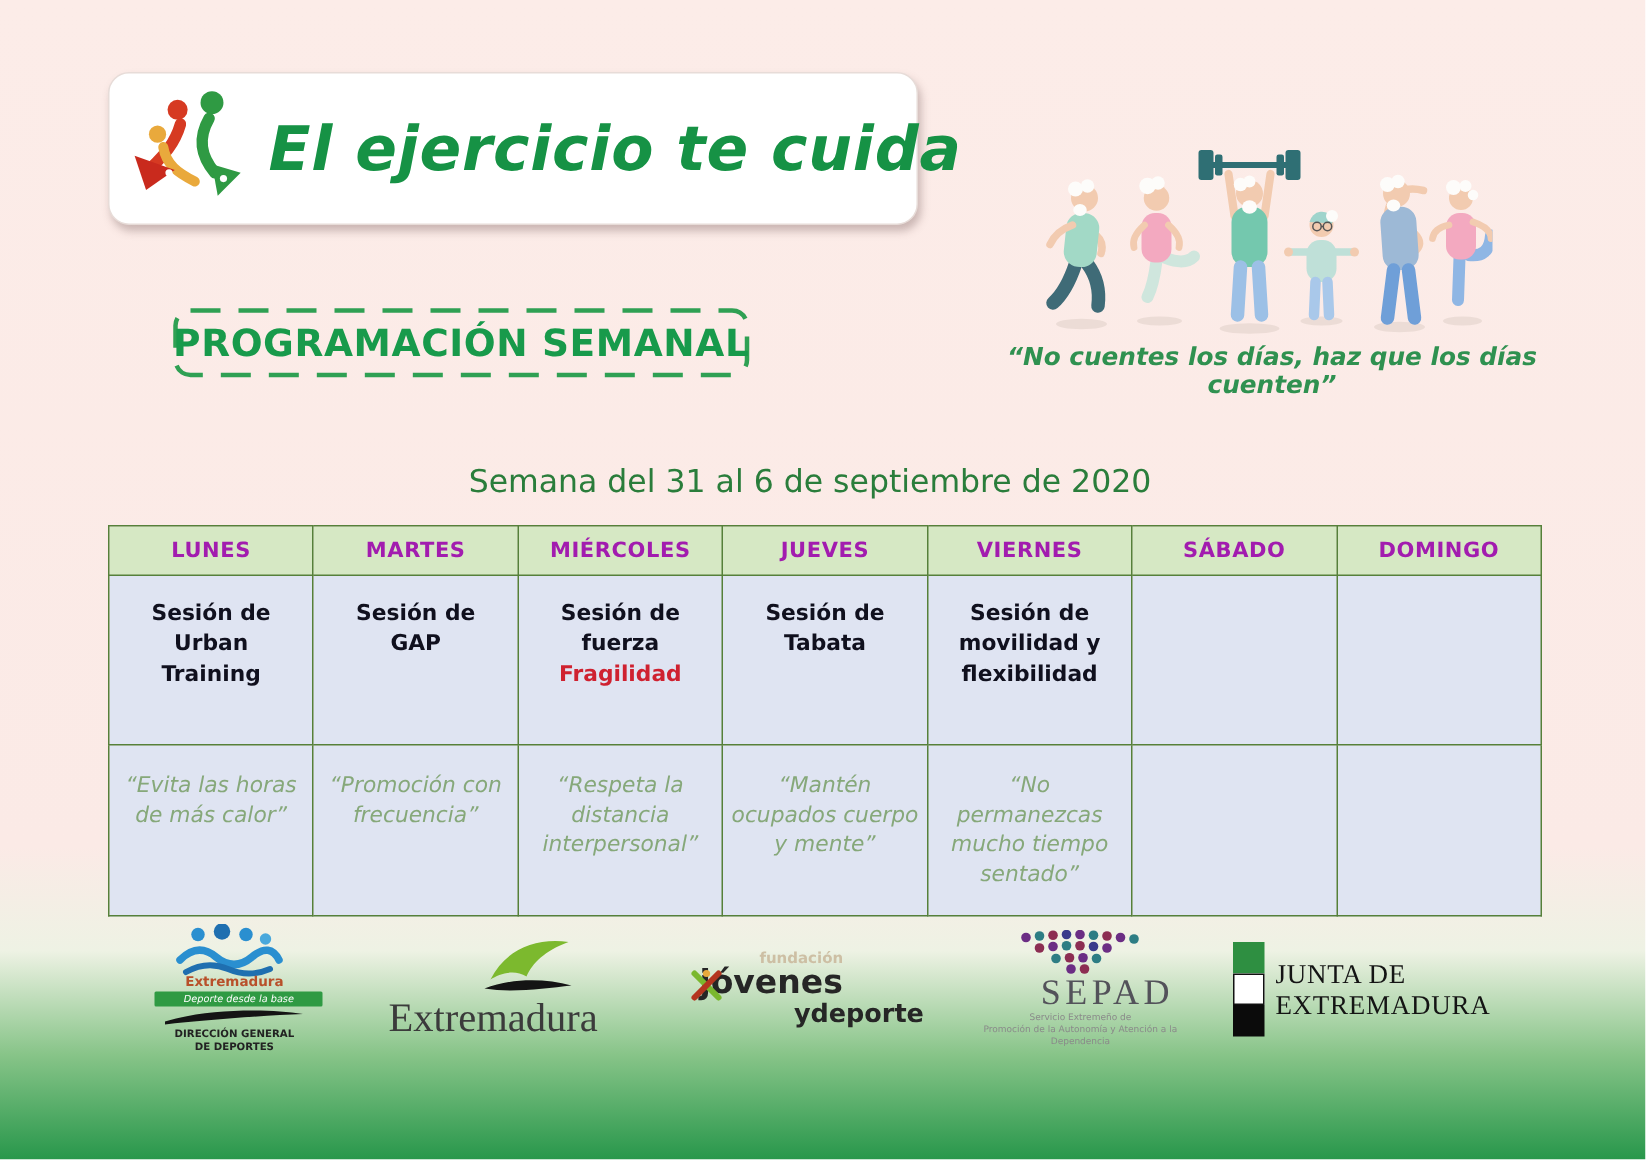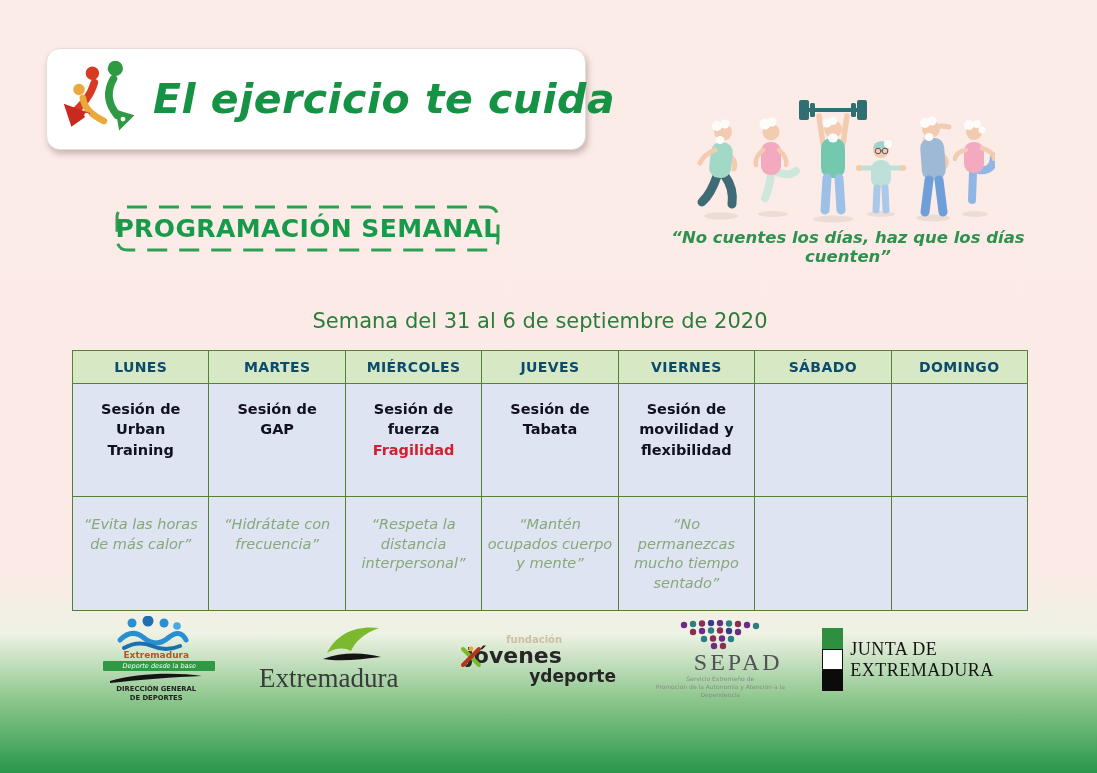--- a/index.html
+++ b/index.html
@@ -3,21 +3,21 @@
 <meta charset="utf-8">
 <style>
   html,body{margin:0;padding:0;background:#fff;}
   .frame{
     position:relative;width:1097px;height:773px;overflow:hidden;
     font-family:"DejaVu Sans","Liberation Sans",sans-serif;
     background:linear-gradient(180deg,#fcece8 0%,#fbeae6 73%,#eef2e4 82%,#87c488 91%,#28974b 100%);
   }
   
   .brand-card{
-    position:absolute;left:46px;top:48px;width:538px;height:100px;
+    position:absolute;left:72px;top:48px;width:538px;height:100px;
     background:#fff;border:1px solid #e7dcd8;border-radius:14px;
     box-shadow:2px 4px 6px rgba(110,80,80,.35);
     display:flex;align-items:center;
   }
   .brand-mark{width:92px;height:86px;margin-left:8px;flex:0 0 auto;}
   .brand-name{
     color:#169245;font-size:41px;font-weight:bold;font-style:italic;
     letter-spacing:.5px;margin-left:6px;white-space:nowrap;
   }
   
@@ -42,21 +42,21 @@
   
   .week-title{
     position:absolute;left:0;top:309px;width:1080px;text-align:center;
     color:#2a7d3b;font-size:21px;
   }
   
   .schedule-wrap{position:absolute;left:72px;top:350px;width:956px;}
   table.schedule{border-collapse:collapse;table-layout:fixed;width:956px;}
   table.schedule th,table.schedule td{border:1px solid #56803a;}
   table.schedule th{
-    background:#d6e8c4;height:30px;color:#0c4a6e;
+    background:#d6e8c4;height:30px;color:#a21caf;
     font-size:14px;font-weight:bold;letter-spacing:.4px;
   }
   td.session-cell{
     background:#dfe4f2;height:97px;vertical-align:top;text-align:center;
     padding:15px 4px 0 4px;color:#10101e;font-size:14.5px;font-weight:bold;line-height:1.4;
   }
   td.tip-cell{
     background:#dfe4f2;height:95px;vertical-align:top;text-align:center;
     padding:18px 4px 0 4px;color:#86a87a;font-size:14.5px;font-style:italic;line-height:1.35;
   }
@@ -248,21 +248,21 @@
 Tabata</span></td>
           <td class="session-cell"><span class="pre">Sesión de
 movilidad y
 flexibilidad</span></td>
           <td class="session-cell"><span class="pre"></span></td>
           <td class="session-cell"><span class="pre"></span></td>
         </tr>
         <tr>
           <td class="tip-cell"><span class="pre">“Evita las horas
 de más calor”</span></td>
-          <td class="tip-cell"><span class="pre">“Hidrátate con
+          <td class="tip-cell"><span class="pre">“Promoción con
 frecuencia”</span></td>
           <td class="tip-cell"><span class="pre">“Respeta la
 distancia
 interpersonal”</span></td>
           <td class="tip-cell"><span class="pre">“Mantén
 ocupados cuerpo
 y mente”</span></td>
           <td class="tip-cell"><span class="pre">“No permanezcas
 mucho tiempo
 sentado”</span></td>

